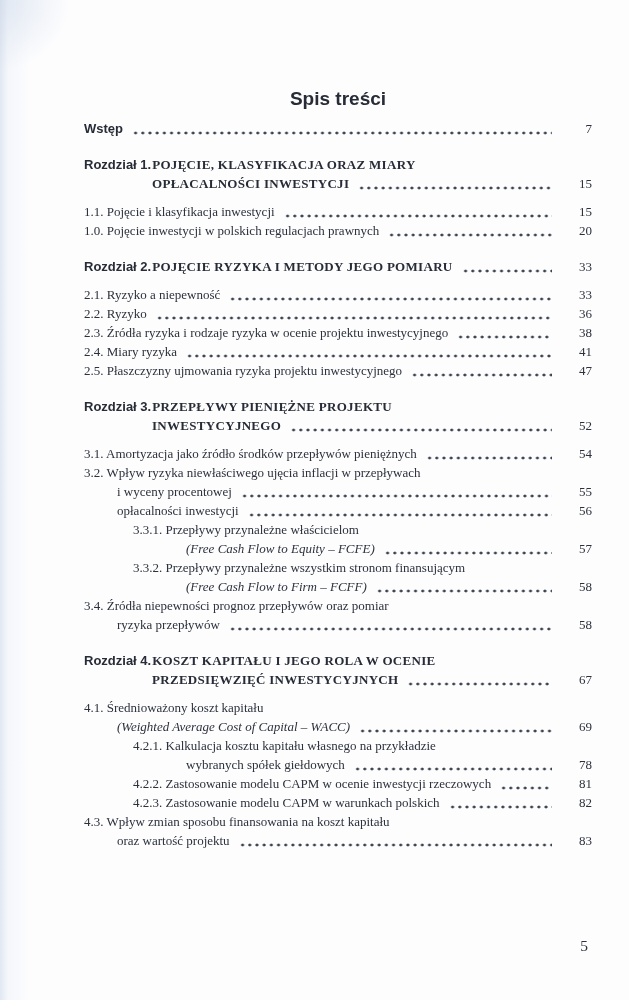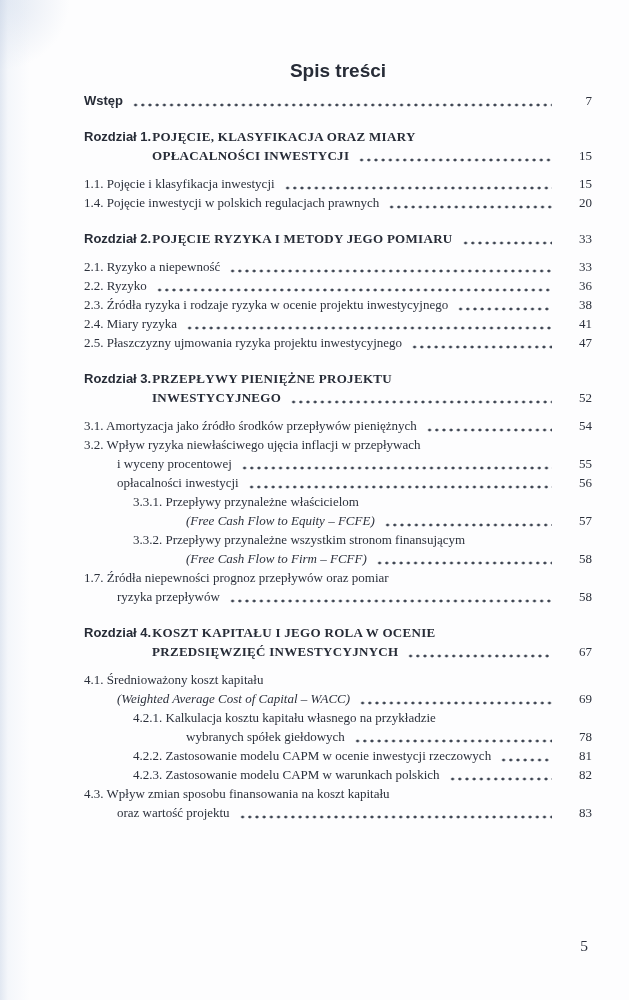--- a/index.html
+++ b/index.html
@@ -4,21 +4,21 @@
 <style>
   html,body{margin:0;padding:0;}
   body{width:629px;height:1000px;overflow:hidden;
        font-family:"Liberation Serif","DejaVu Serif",serif;
        color:#2c313c;}
   .page{position:relative;width:629px;height:1000px;
         background:
           linear-gradient(90deg, rgba(203,214,231,.55) 0px, rgba(228,235,245,.35) 8px, rgba(250,251,253,0) 30px),
           radial-gradient(circle at 0% 0%, rgba(188,203,226,.45), rgba(255,255,255,0) 70px),
           #fdfdfe;}
-  .content{position:absolute;left:84px;right:37px;top:60px;}
+  .content{position:absolute;left:84px;right:37px;top:88px;}
   .toc-title{text-align:center;
              font-family:"Liberation Sans","DejaVu Sans",sans-serif;
              font-weight:700;font-size:19px;line-height:22px;
              margin:0 0 9px 0;color:#272c37;}
   .entry{margin:0;}
   .entry.chapter{margin:17px 0 9px 0;}
   .line{display:flex;align-items:flex-end;line-height:19px;font-size:13px;overflow:hidden;}
   .txt{white-space:nowrap;flex:0 1 auto;min-width:0;overflow:hidden;}
   .italic{font-style:italic;}
   .intro .txt{font-family:"Liberation Sans","DejaVu Sans",sans-serif;font-weight:700;color:#272c37;}
@@ -63,21 +63,21 @@
         </div>
         <div class="entry item">
           <div class="line ind-base">
             <span class="txt">1.1. Pojęcie i klasyfikacja inwestycji</span>
             <span class="leader"></span>
             <span class="pageref">15</span>
           </div>
         </div>
         <div class="entry item">
           <div class="line ind-base">
-            <span class="txt">1.4. Pojęcie inwestycji w polskich regulacjach prawnych</span>
+            <span class="txt">1.0. Pojęcie inwestycji w polskich regulacjach prawnych</span>
             <span class="leader"></span>
             <span class="pageref">20</span>
           </div>
         </div>
         <div class="entry chapter">
           <div class="line ind-base">
             <span class="prefix">Rozdział 2.</span>
             <span class="txt">POJĘCIE RYZYKA I METODY JEGO POMIARU</span>
             <span class="leader"></span>
             <span class="pageref">33</span>
@@ -168,21 +168,21 @@
             <span class="txt">3.3.2. Przepływy przynależne wszystkim stronom finansującym</span>
           </div>
           <div class="line ind-sub-cont">
             <span class="txt italic">(Free Cash Flow to Firm – FCFF)</span>
             <span class="leader"></span>
             <span class="pageref">58</span>
           </div>
         </div>
         <div class="entry item">
           <div class="line ind-base">
-            <span class="txt">1.7. Źródła niepewności prognoz przepływów oraz pomiar</span>
+            <span class="txt">3.4. Źródła niepewności prognoz przepływów oraz pomiar</span>
           </div>
           <div class="line ind-cont">
             <span class="txt">ryzyka przepływów</span>
             <span class="leader"></span>
             <span class="pageref">58</span>
           </div>
         </div>
         <div class="entry chapter">
           <div class="line ind-base">
             <span class="prefix">Rozdział 4.</span>

